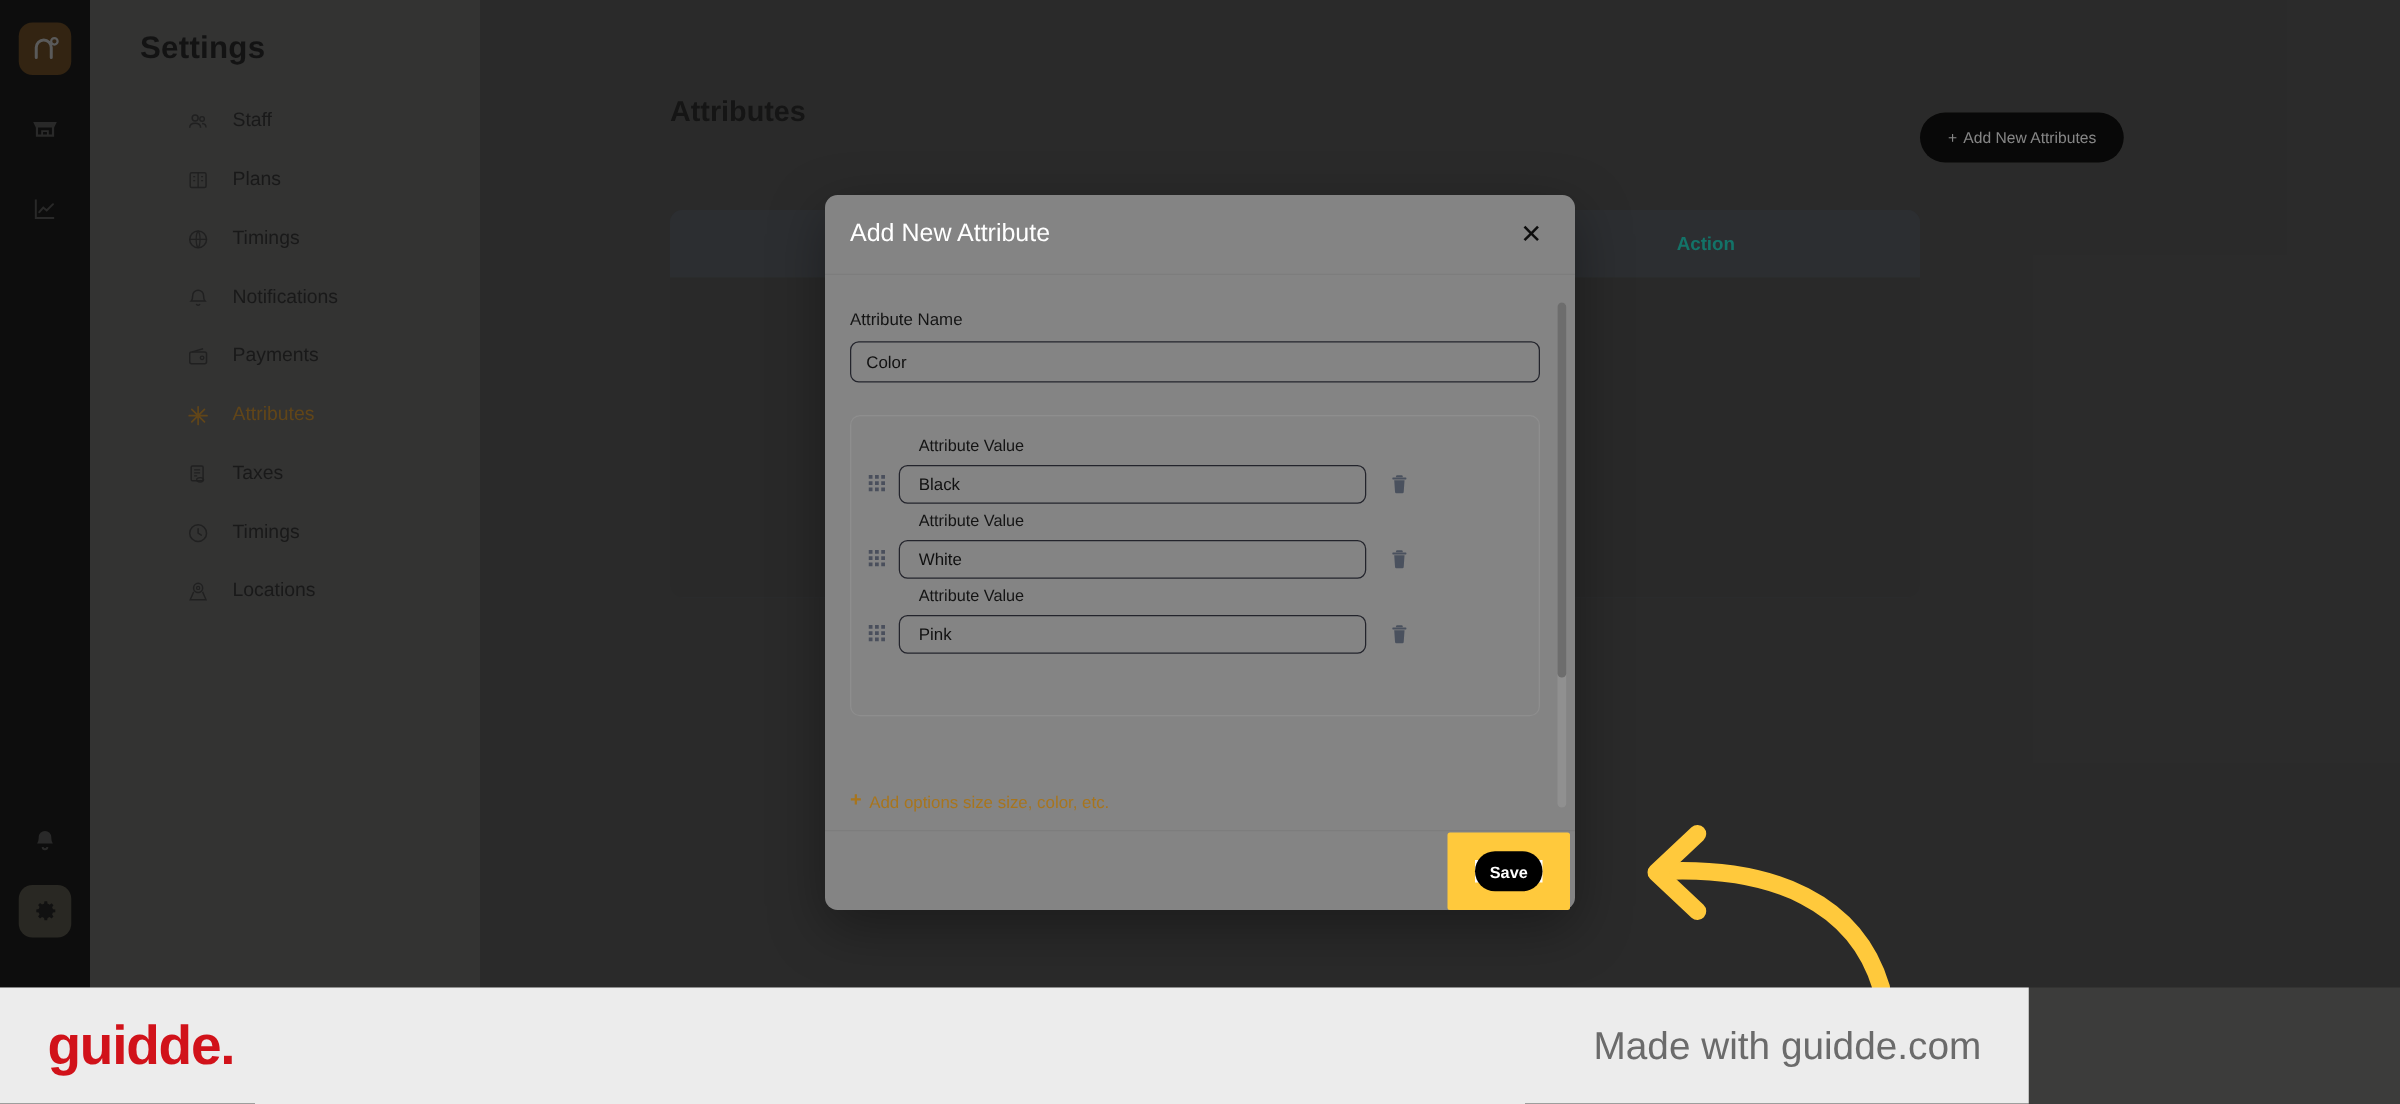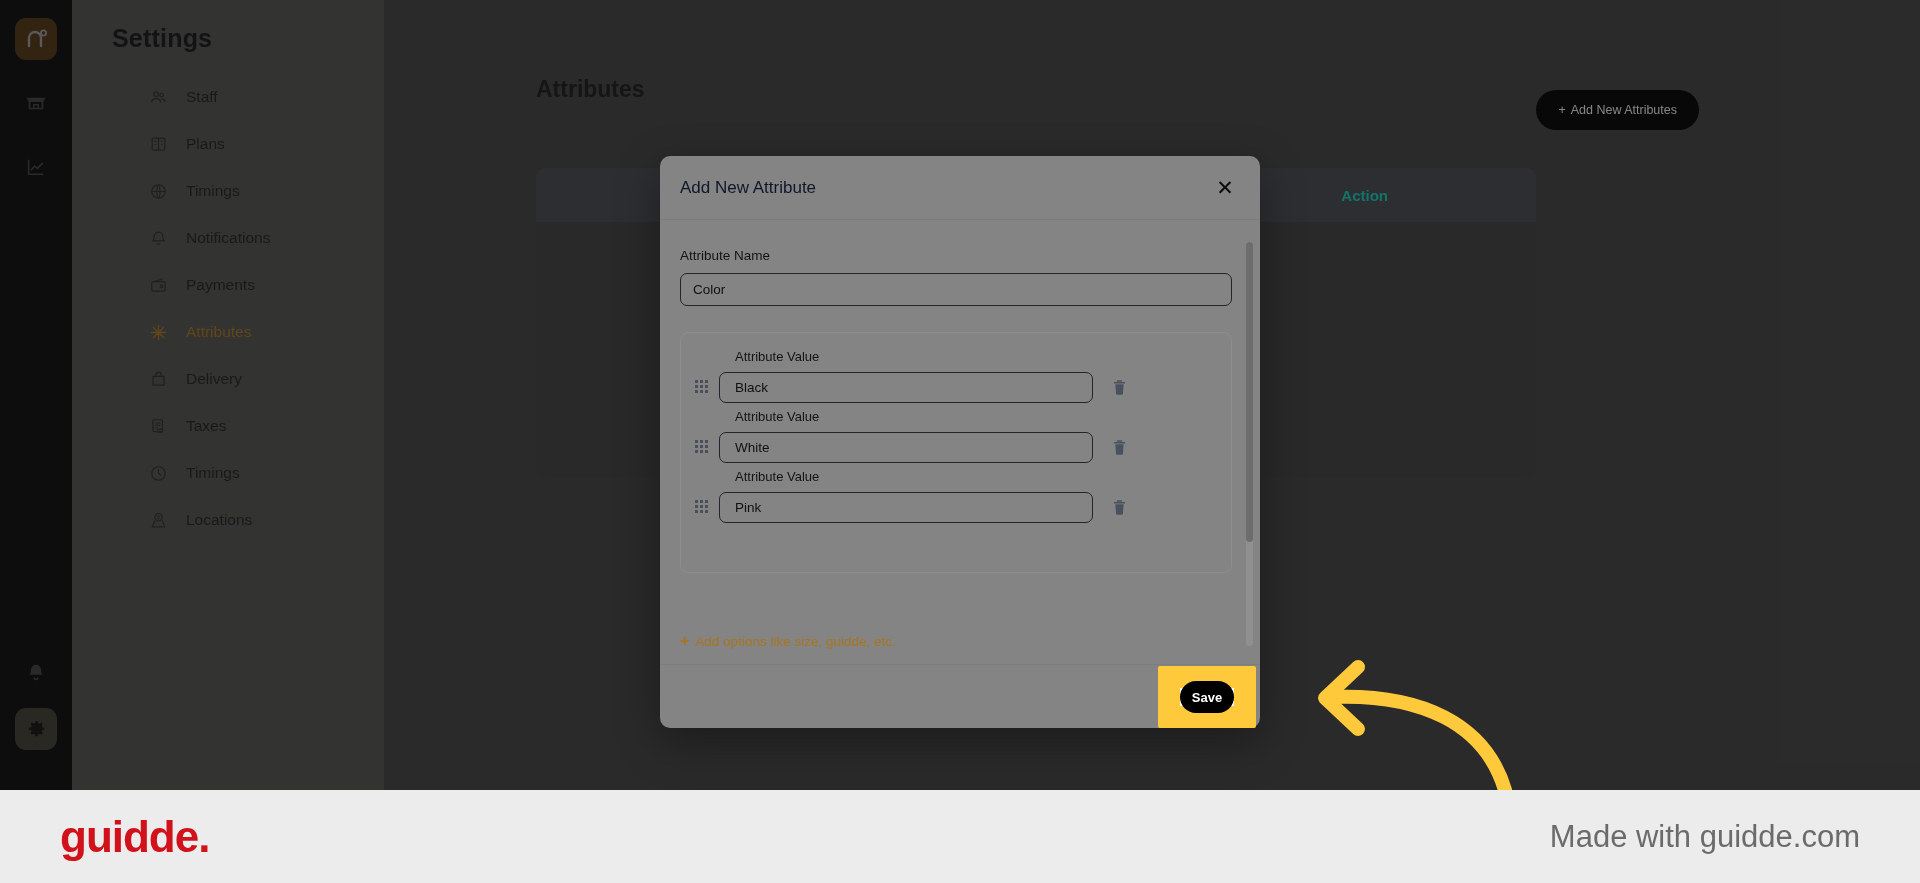--- a/index.html
+++ b/index.html
@@ -112,21 +112,21 @@
     box-shadow: 0 14px 44px rgba(0,0,0,.35);
     display:flex; flex-direction:column;
     overflow:hidden;
   }
   .modal-head {
     height: 64px; flex:0 0 64px;
     border-bottom: 1px solid #7d7d7d;
     display:flex; align-items:center;
     padding: 0 22px 0 20px;
   }
-  .modal-title { font-size: 17px; color:#0f172a; }
+  .modal-title { font-size: 20px; color:#ffffff; }
   .x-btn {
     margin-left:auto; width:26px; height:26px;
     display:flex; align-items:center; justify-content:center;
     font-size: 21px; color:#0d0d0d; cursor:pointer;
     background:none; border:none; font-family:"Liberation Sans",sans-serif;
   }
   .modal-body {
     flex: 1 1 auto; position:relative;
     padding: 28px 22px 0 20px;
     overflow:hidden;
@@ -217,24 +217,24 @@
     background:#000; color:#fff; border:none; border-radius: 17px;
     font-size: 13px; font-weight:bold; cursor:pointer;
     font-family:"Liberation Sans", sans-serif;
   }
 
   
   .arrow { position:absolute; left:1290px; top:645px; width:260px; height:150px; }
 
   
   .footer {
-    position:absolute; left:0; bottom:0; width:1920px; height:93px;
+    position:absolute; left:0; bottom:0; width:1623px; height:93px;
     background:#ececec;
     display:flex; align-items:center; justify-content:space-between;
-    padding: 0 60px;
+    padding: 0 38px;
   }
   .guidde-logo {
     font-size: 44px; font-weight: bold; color:#d1121a;
     letter-spacing: -1px;
   }
   .made-with { font-size: 31px; color:#6b6b6b; }
 </style>
 </head>
 <body>
 
@@ -338,29 +338,20 @@
           <svg width="19" height="19" viewBox="0 0 24 24">
               <g stroke="#9a6a1d" stroke-width="1.7" stroke-linecap="round">
                 <path d="M12 3v18M3 12h18M5.6 5.6l12.8 12.8M18.4 5.6 5.6 18.4"></path>
               </g>
               <circle cx="12" cy="12" r="2.2" fill="#9a6a1d"></circle>
             </svg>
         </span>
         <span class="si-lbl">Attributes</span>
       </div>
 
-      <div class="side-item" style="position:relative">
-        <span class="si-ico">
-          <svg width="19" height="19" viewBox="0 0 24 24">
-              <path d="M5 8h14v11H5z" stroke="#2a2a2a" stroke-width="1.5" fill="none"></path>
-              <path d="M8.5 8V6.5a3.5 3.5 0 0 1 7 0V8" stroke="#2a2a2a" stroke-width="1.5" fill="none"></path>
-            </svg>
-        </span>
-        <span class="si-lbl">Delivery</span>
-      </div>
 
       <div class="side-item" style="position:relative">
         <span class="si-ico">
           <svg width="19" height="19" viewBox="0 0 24 24">
               <rect x="5" y="3.5" width="12" height="15" rx="1.4" stroke="#2a2a2a" stroke-width="1.5" fill="none"></rect>
               <path d="M8 7.5h6M8 10.5h6M8 13.5h3" stroke="#2a2a2a" stroke-width="1.3"></path>
               <ellipse cx="14" cy="17.5" rx="3.5" ry="2.2" stroke="#2a2a2a" stroke-width="1.3" fill="none"></ellipse>
             </svg>
         </span>
         <span class="si-lbl">Taxes</span>
@@ -497,21 +488,21 @@
         </div>
 
       </div>
 
       <div class="scrollbar">
         <div class="thumb"></div>
       </div>
 
       <div class="add-opts">
         <span class="plus">+</span>
-        <span>Add options like size, guidde, etc.</span>
+        <span>Add options size size, color, etc.</span>
       </div>
     </div>
 
     <div class="modal-foot">
       <button class="close-btn">Close</button>
     </div>
   </div>
 
   <div class="save-wrap">
     <div class="save-inner">

